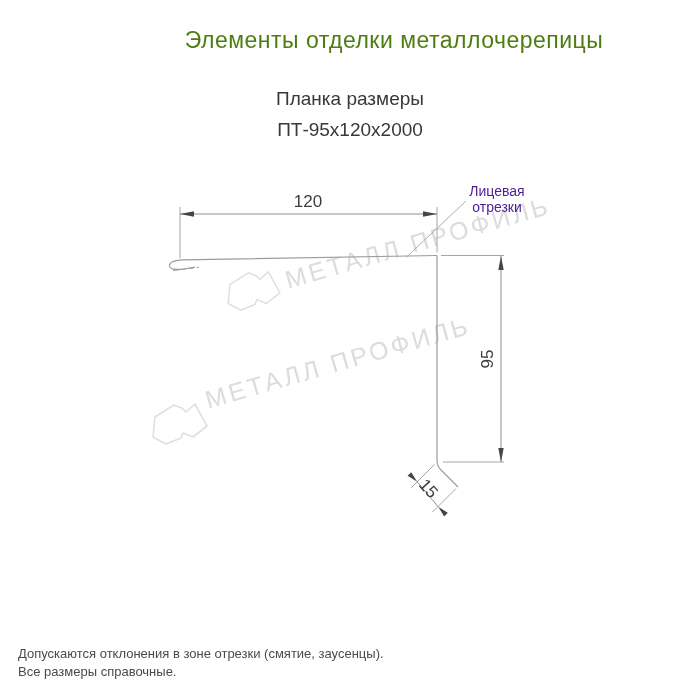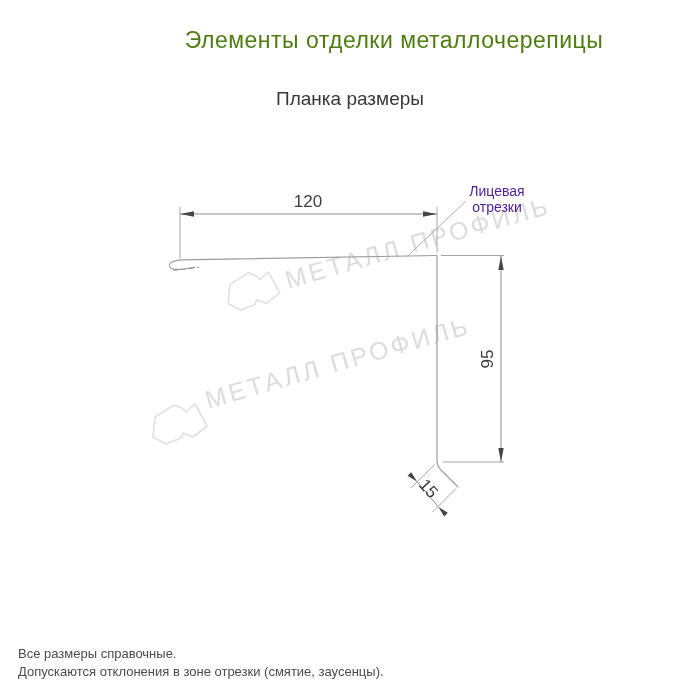--- a/index.html
+++ b/index.html
@@ -41,20 +41,21 @@
     font-size:13px;line-height:18px;color:#4a4a4a;
   }
 </style>
 </head>
 <body>
 
 <div class="canvas">
 
   <div class="title">Элементы отделки металлочерепицы</div>
   <div class="subtitle">Планка размеры</div>
+  <div class="model">ПТ-95х120х2000</div>
 
   <svg class="wm-icon wm-icon-1" width="58" height="46" viewBox="8 10 60 48">
     <path d="M 32,15 L 13,27 L 11,47 L 24,54 L 39,48 L 41,43 L 51,47 L 65,36 L 53,14 L 44,22 L 40,18 Z" fill="#ffffff" stroke="#e0e0e0" stroke-width="1.6" stroke-linejoin="round"></path>
   </svg>
   <div class="wm-text wm-text-1">МЕТАЛЛ ПРОФИЛЬ</div>
 
   <svg class="wm-icon wm-icon-2" width="60" height="48" viewBox="8 10 60 48">
     <path d="M 32,15 L 13,27 L 11,47 L 24,54 L 39,48 L 41,43 L 51,47 L 65,36 L 53,14 L 44,22 L 40,18 Z" fill="#ffffff" stroke="#e0e0e0" stroke-width="1.6" stroke-linejoin="round"></path>
   </svg>
   <div class="wm-text wm-text-2">МЕТАЛЛ ПРОФИЛЬ</div>
@@ -97,17 +98,17 @@
 
     <line x1="406" y1="257.5" x2="466" y2="201" stroke="#aeaeae" stroke-width="1"></line>
   </svg>
 
   <div class="callout">
     <div>Лицевая</div>
     <div>отрезки</div>
   </div>
 
   <div class="footer">
+    <div>Допускаются отклонения в зоне отрезки (смятие, заусенцы).</div>
     <div>Все размеры справочные.</div>
-    <div>Допускаются отклонения в зоне отрезки (смятие, заусенцы).</div>
   </div>
 
 </div>
 
 </body></html>

